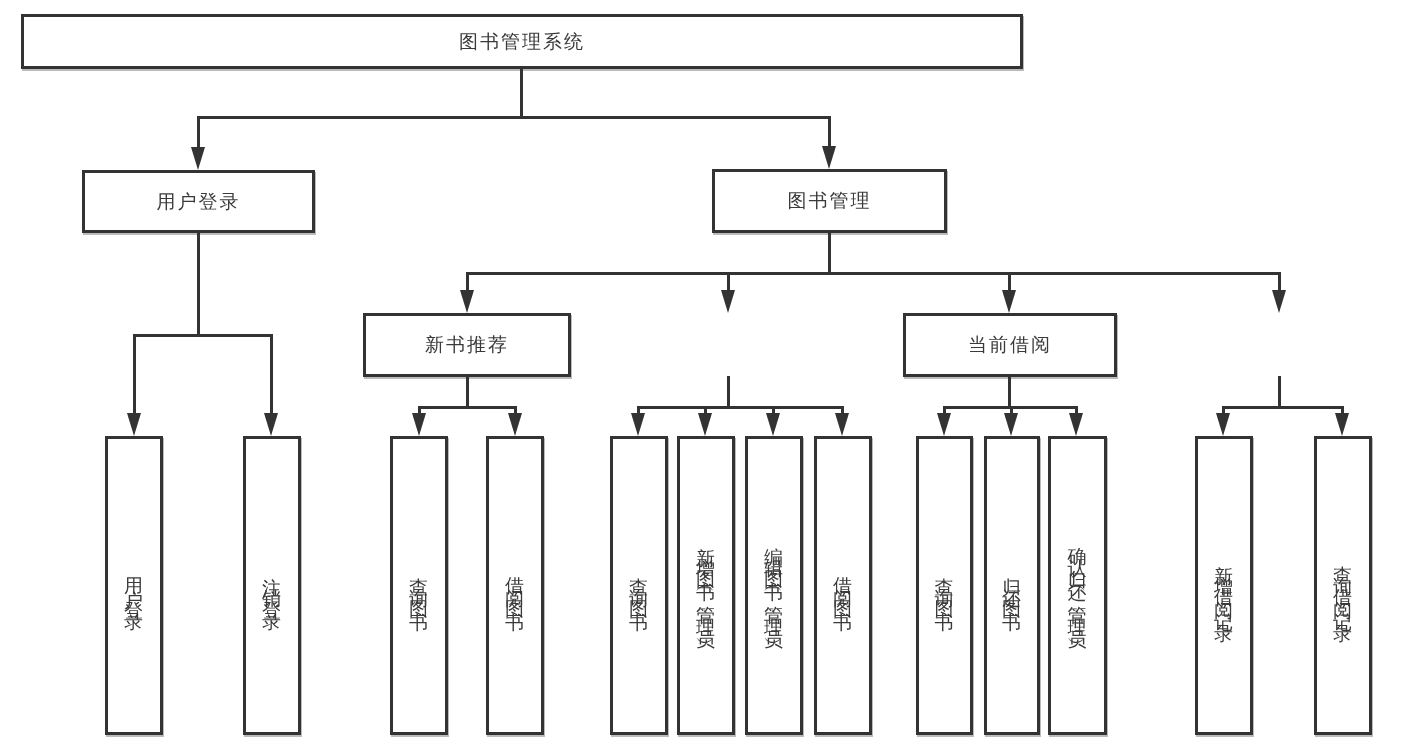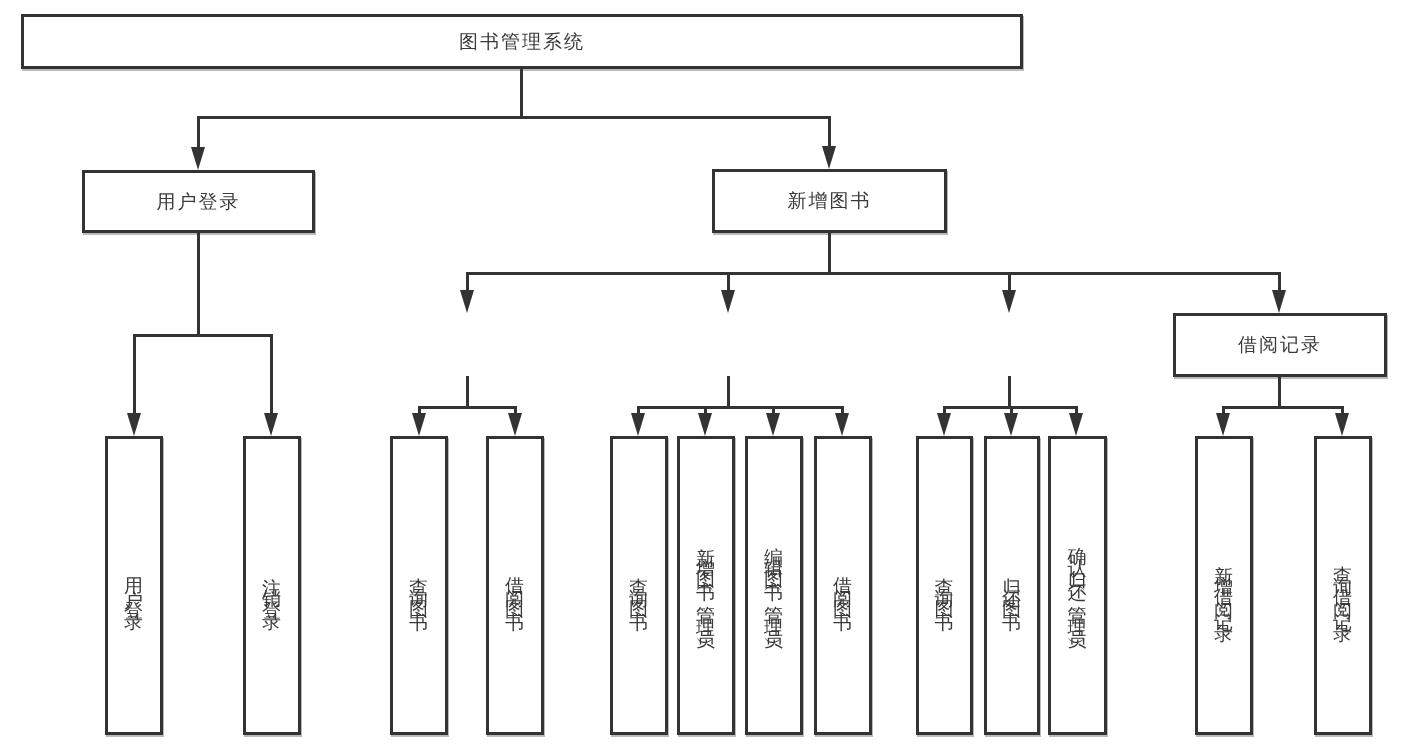--- a/index.html
+++ b/index.html
@@ -75,29 +75,32 @@
 
   <div class="node" style="left:21px; top:14px; width:1002px; height:55px;">
     <span>图书管理系统</span>
   </div>
 
   <div class="node" style="left:82px; top:170px; width:233px; height:63px;">
     <span>用户登录</span>
   </div>
 
   <div class="node" style="left:712px; top:169px; width:235px; height:64px;">
-    <span>新增图书</span>
-  </div>
-
-
-
-
-  <div class="node" style="left:1173px; top:313px; width:214px; height:64px;">
-    <span>借阅记录</span>
-  </div>
+    <span>图书管理</span>
+  </div>
+
+  <div class="node" style="left:363px; top:313px; width:208px; height:64px;">
+    <span>新书推荐</span>
+  </div>
+
+
+  <div class="node" style="left:903px; top:313px; width:214px; height:64px;">
+    <span>当前借阅</span>
+  </div>
+
 
   <div class="vnode" style="left:105px; top:436px; width:58px; height:299px;">
     <span class="vtext">用户登录</span>
   </div>
 
   <div class="vnode" style="left:243px; top:436px; width:58px; height:299px;">
     <span class="vtext">注销登录</span>
   </div>
 
   <div class="vnode" style="left:390px; top:436px; width:58px; height:299px;">

